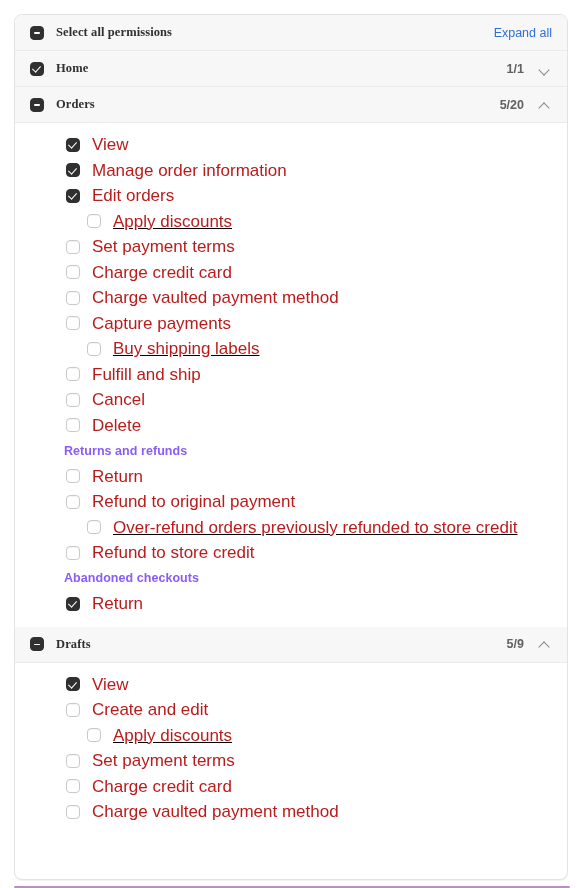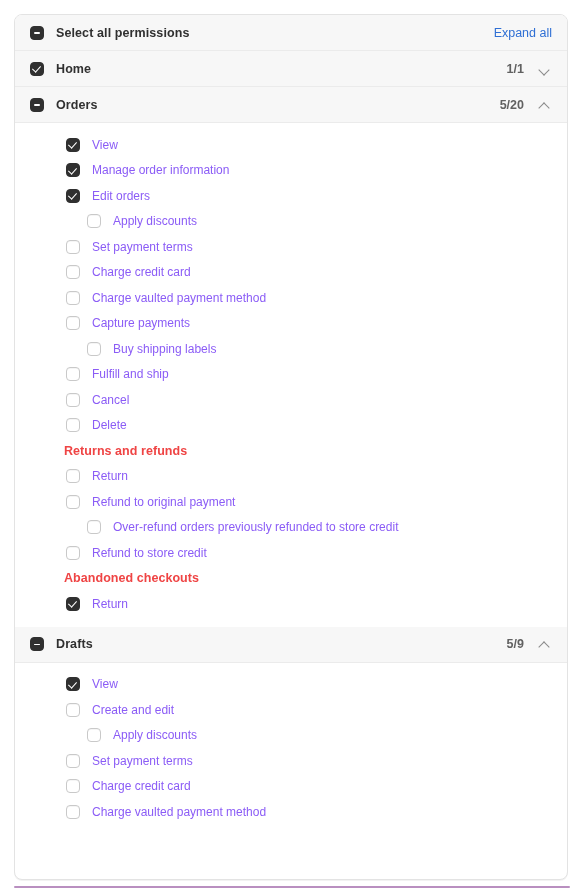--- a/index.html
+++ b/index.html
@@ -46,20 +46,21 @@
     border-bottom: 1px solid #ebebeb;
   }
   .sec-head.first { border-top: none; }
   .sec-head .sh-label {
     margin-left: 12px;
     font-size: 12.5px;
     color: #303030;
     font-weight: 600;
     letter-spacing: 0.1px;
     white-space: nowrap;
+    font-family: Liberation Serif, serif;
   }
   .sec-head .sh-right {
     margin-left: auto;
     display: flex;
     align-items: center;
     gap: 14px;
     padding-left: 16px;
   }
   .sh-count {
     font-size: 12.5px;
@@ -100,36 +101,36 @@
   .sec-body {
     padding: 9px 0 10px 0;
     background: #ffffff;
   }
   .row {
     display: flex;
     align-items: center;
     height: 25.5px;
     padding-left: 51px;
   }
-  .row.indent { padding-left: 72px; }
+  .row.indent { padding-left: 72px; text-decoration: underline; }
   .row .rlabel {
     margin-left: 12px;
-    font-size: 12px;
-    color: #8b5cf6;
+    font-size: 17px;
+    color: #b91c1c;
     white-space: nowrap;
     line-height: 1;
   }
   .subhead {
     display: flex;
     align-items: center;
     height: 25.5px;
     padding-left: 49px;
     font-size: 12.5px;
     font-weight: 700;
-    color: #ef4444;
+    color: #8b5cf6;
     letter-spacing: 0.05px;
   }
 
   
   .cb {
     position: relative;
     flex: 0 0 auto;
     width: 14px;
     height: 14px;
     border-radius: 4px;

